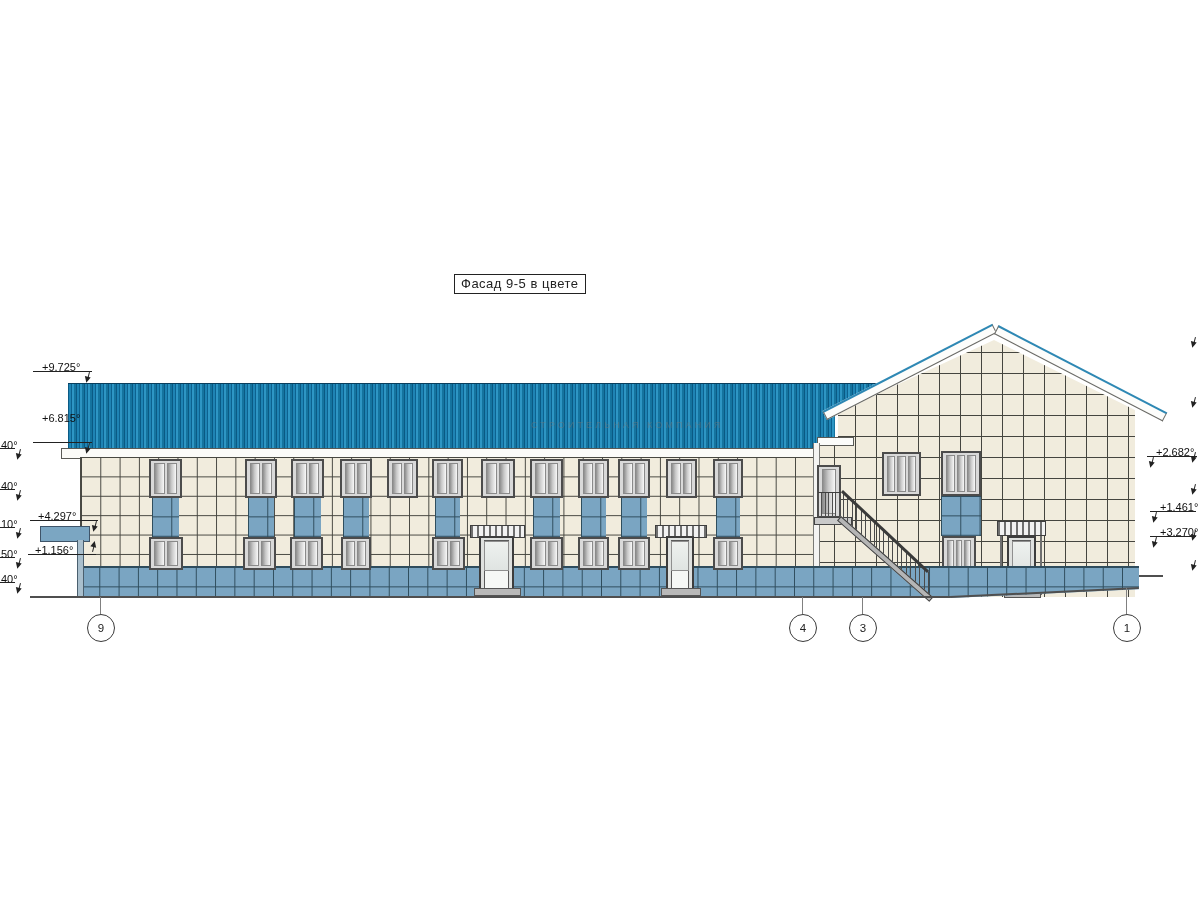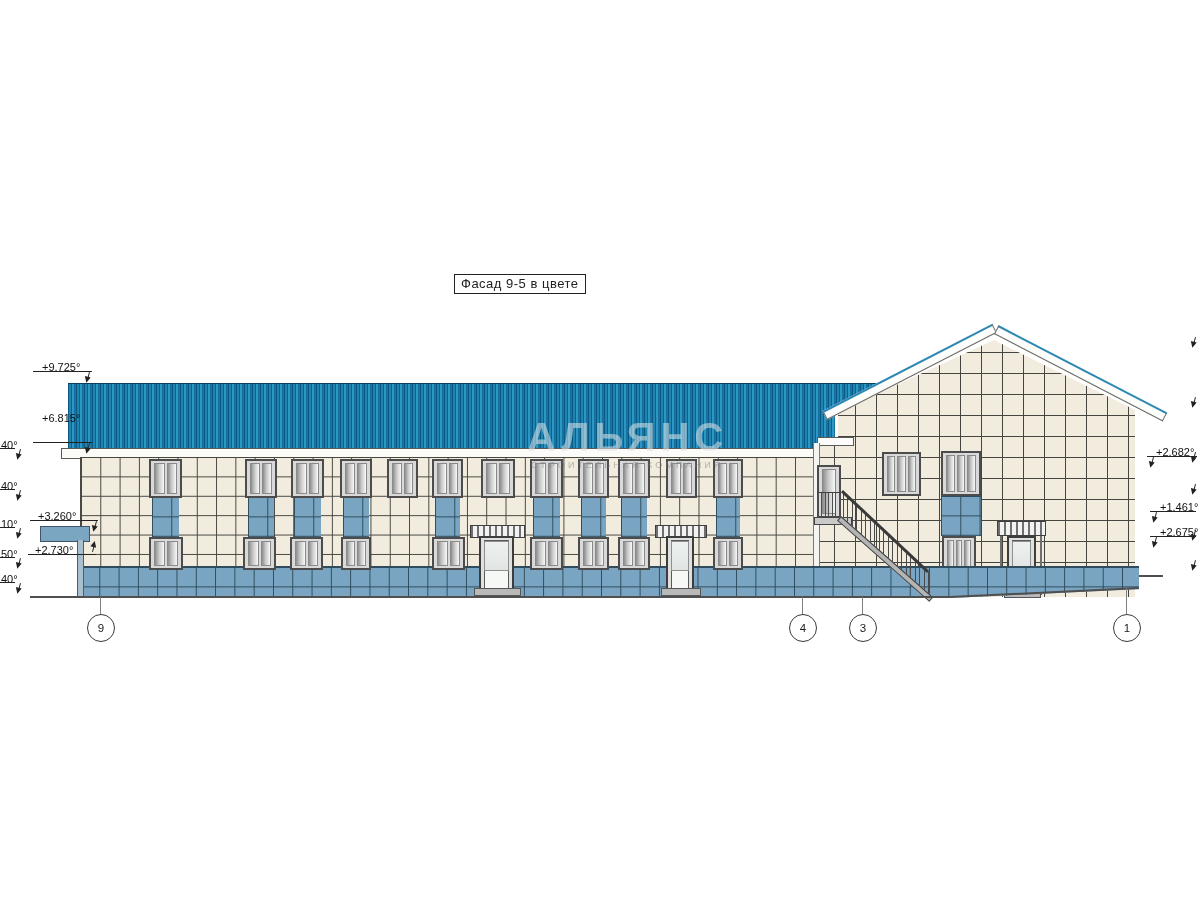--- a/index.html
+++ b/index.html
@@ -271,25 +271,25 @@
   <div class="abs bubble" style="left:1113px;top:614px;">1</div>
 
   <div class="abs mtext" style="left:42px;top:361px;">+9.725°</div>
   <div class="abs mline" style="left:33px;top:371px;width:59px;"></div>
   <div class="abs dn-arrow" style="left:88px;top:372px;"></div>
 
   <div class="abs mtext" style="left:42px;top:412px;">+6.815°</div>
   <div class="abs mline" style="left:33px;top:442px;width:59px;"></div>
   <div class="abs dn-arrow" style="left:88px;top:443px;"></div>
 
-  <div class="abs mtext" style="left:38px;top:510px;">+3.260°</div>
+  <div class="abs mtext" style="left:38px;top:510px;">+4.297°</div>
   <div class="abs mline" style="left:30px;top:520px;width:68px;"></div>
   <div class="abs dn-arrow" style="left:95px;top:521px;"></div>
 
-  <div class="abs mtext" style="left:35px;top:544px;">+2.730°</div>
+  <div class="abs mtext" style="left:35px;top:544px;">+1.156°</div>
   <div class="abs mline" style="left:28px;top:554px;width:68px;"></div>
   <div class="abs up-arrow" style="left:93px;top:544px;"></div>
 
   <div class="abs mtext" style="left:1px;top:439px;">40°</div>
   <div class="abs mline" style="left:0;top:448px;width:15px;"></div>
   <div class="abs dn-arrow" style="left:19px;top:449px;"></div>
 
   <div class="abs mtext" style="left:1px;top:480px;">40°</div>
   <div class="abs mline" style="left:0;top:489px;width:15px;"></div>
   <div class="abs dn-arrow" style="left:19px;top:490px;"></div>
@@ -307,29 +307,28 @@
   <div class="abs dn-arrow" style="left:19px;top:583px;"></div>
 
   <div class="abs mtext" style="left:1156px;top:446px;">+2.682°</div>
   <div class="abs mline" style="left:1147px;top:456px;width:50px;"></div>
   <div class="abs dn-arrow" style="left:1152px;top:457px;"></div>
 
   <div class="abs mtext" style="left:1160px;top:501px;">+1.461°</div>
   <div class="abs mline" style="left:1150px;top:511px;width:46px;"></div>
   <div class="abs dn-arrow" style="left:1155px;top:512px;"></div>
 
-  <div class="abs mtext" style="left:1160px;top:526px;">+2.675°</div>
+  <div class="abs mtext" style="left:1160px;top:526px;">+3.270°</div>
   <div class="abs mline" style="left:1150px;top:536px;width:46px;"></div>
   <div class="abs dn-arrow" style="left:1155px;top:537px;"></div>
 
   <div class="abs dn-arrow" style="left:1194px;top:337px;"></div>
   <div class="abs dn-arrow" style="left:1194px;top:397px;"></div>
   <div class="abs dn-arrow" style="left:1194px;top:452px;"></div>
   <div class="abs dn-arrow" style="left:1194px;top:484px;"></div>
   <div class="abs dn-arrow" style="left:1194px;top:530px;"></div>
   <div class="abs dn-arrow" style="left:1194px;top:560px;"></div>
 
   <div class="abs" id="watermark">
-    <div class="wm1">АЛЬЯНС</div>
     <div class="wm2">СТРОИТЕЛЬНАЯ КОМПАНИЯ</div>
   </div>
 
 </div>
 
 </body></html>

